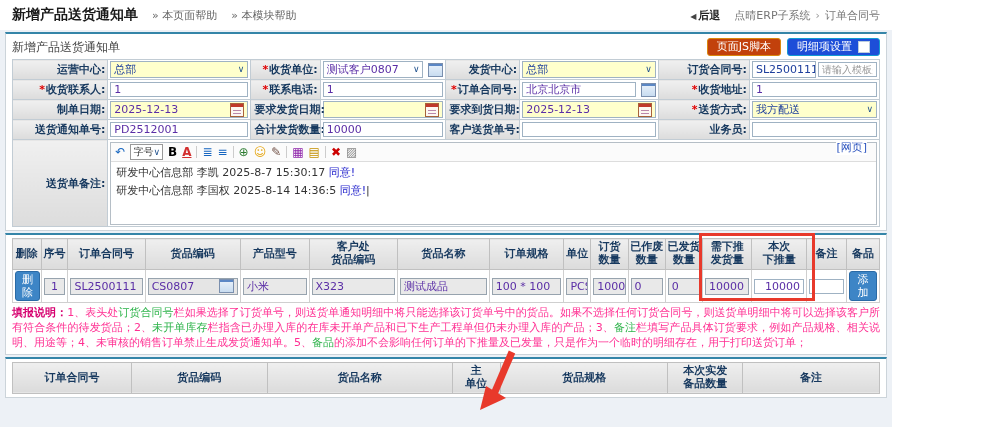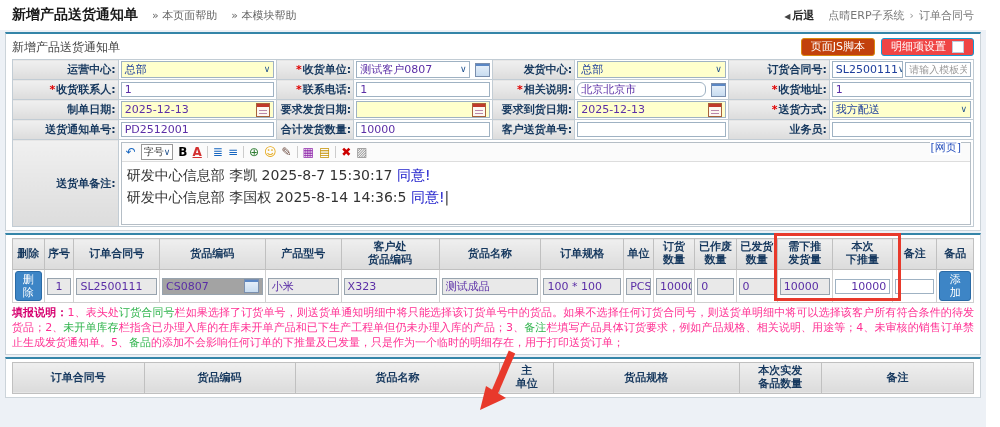--- a/index.html
+++ b/index.html
@@ -1,35 +1,35 @@
 <!DOCTYPE html>
 <html><head>
 <meta charset="utf-8">
 <style>
   html,body{margin:0;padding:0}
-  .page{position:relative;width:986px;height:427px;overflow:hidden;background:#edf1f6;
+  .page{position:relative;width:892px;height:427px;overflow:hidden;background:#edf1f6;
         font-family:"DejaVu Sans","Liberation Sans",sans-serif;font-size:12px;color:#333}
   .spacer{flex:1}
   
   .topbar{height:30px;background:#fff;display:flex;align-items:center;padding:0 12px}
   .topbar .title{font-size:14px;font-weight:bold;color:#1a1a1a}
   .topbar .help{font-size:11px;color:#666;margin-left:14px;text-decoration:none;cursor:pointer}
   .topbar .back{font-size:11px;font-weight:bold;color:#222;margin-right:14px;cursor:pointer;text-decoration:none}
   .topbar .back-ic{font-size:8px;color:#444;margin-right:2px}
   .topbar .crumb{font-size:11px;color:#777;text-decoration:none;cursor:pointer}
   .topbar .crumb-sep{font-size:11px;color:#999;margin:0 5px}
   
   .panel{margin:2px 5px 0;background:#fff;border:1px solid #ccd4da;border-top:2px solid #3585a8;
          padding:3px 6px;position:relative}
   .phead{display:flex;align-items:center;height:20px;margin-bottom:2px}
   .ptitle{font-size:12px;color:#444}
   .btn{font-size:11px;color:#fff;border:1px solid rgba(0,0,0,.18);border-radius:3px;
        padding:2px 9px;margin-left:6px;cursor:pointer;line-height:1.1;display:inline-flex;align-items:center}
   .btn.orange{background:#c2410c;border-color:#d9880e}
-  .btn.cyan{background:#ef4444;border-color:#149ad2}
+  .btn.cyan{background:#1d4ed8;border-color:#149ad2}
   .btn.blue{background:#3d85c6;border-color:#2a6aa5}
   .toggle{width:10px;height:10px;background:#fff;border:1px solid #bcd;display:inline-block;margin-left:6px}
   
   table.form{width:100%;border-collapse:collapse;table-layout:fixed}
   table.form td{border:1px solid #c2ccd4;height:19px;padding:0 2px;vertical-align:middle}
   td.lbl{background:linear-gradient(#f0f0f0,#dcdcdc);text-align:right;font-size:11px;
          font-weight:bold;color:#17395f;padding-right:5px;white-space:nowrap}
   .req{color:#e00000;margin-right:1px}
   .ctrl{display:flex;align-items:center;height:15px;border:1px solid #9fb2c3;background:#fff;
         font-size:11px;color:#5a2ea6;padding:0 3px;overflow:hidden;white-space:nowrap;cursor:pointer}
@@ -53,32 +53,32 @@
   .editor{border:1px solid #b5bec6;flex:1;display:flex;flex-direction:column;margin-top:1px}
   .edbar{height:18px;background:#fbfbfb;border-bottom:1px solid #ddd;display:flex;align-items:center;
          padding:0 4px;gap:5px;font-size:12px}
   .edbar .ic{cursor:pointer;line-height:1}
   .edbar .sep{width:1px;height:12px;background:#ccc}
   .fsel{border:1px solid #999;background:#fff;font-size:10px;color:#333;display:flex;
         align-items:center;padding:0 2px;height:14px;cursor:pointer}
   .c-undo{color:#1565c0}.c-b{color:#000;font-weight:bold}.c-a{color:#d32f2f;font-weight:bold;text-decoration:underline}
   .c-al{color:#1565c0}.c-ls{color:#1565c0}.c-lk{color:#2e7d32}.c-sm{color:#e6a817}.c-ed{color:#6d4c41}
   .c-im{color:#8e24aa}.c-tb{color:#c49000}.c-st{color:#cc0000}.c-p2{color:#888}
-  .edbody{flex:1;padding:2px 5px;font-size:14px;line-height:1.6;color:#333;overflow:hidden;text-align:left}
+  .edbody{flex:1;padding:2px 5px;font-size:11px;line-height:1.6;color:#333;overflow:hidden;text-align:left}
   .agree{color:#2222cc}
   
   .tblwrap{position:relative}
   table.grid{width:100%;border-collapse:collapse;table-layout:fixed}
   table.grid th{background:linear-gradient(#efefef,#dbdbdb);border:1px solid #c0c0c0;font-size:11px;
         color:#17395f;font-weight:bold;text-align:center;padding:2px 1px;line-height:1.15;height:26px}
   table.grid td{border:1px solid #cfcfcf;padding:1px 2px;height:20px;vertical-align:middle;background:#fff}
   th.redhead{color:#e00000}
   .ro{display:flex;align-items:center;height:15px;border:1px solid #97a3ae;background:#e9e9e9;
       color:#5a2ea6;font-size:11px;padding:0 3px;overflow:hidden;white-space:nowrap}
-  .ro.yellow{background:#a3a3a3}
+  .ro.yellow{background:#e5e5e5}
   .sbtn{display:inline-block;font-size:11px;color:#fff;background:#3d85c6;border:1px solid #2a6aa5;
         border-radius:3px;padding:1px 6px;cursor:pointer;line-height:1.2}
   .redbox{position:absolute;left:calc(79.6% - 4px);width:calc(12% + 6px);top:-5px;height:62px;
           border:3px solid #e8392b;pointer-events:none;z-index:5}
   .note{margin-top:3px;font-size:11px;line-height:1.35;text-align:justify}
   .nt{color:#ff2f92}.ng{color:#2db34a}.nb{color:#d6006f;font-weight:bold}
   
   .collapse{margin-left:auto;color:#34679a;font-size:10px;cursor:pointer}
   .arrow-overlay{position:absolute;left:472px;top:350px;width:60px;height:62px;z-index:8;pointer-events:none}
 </style>
@@ -154,24 +154,24 @@
                 </div>
                 <input class="inp" style="flex: 1 1 0%;" placeholder="请输入模板关键词">
               </div>
             </td>
       </tr>
       <tr>
         <td class="lbl"><span class="req">*</span><span>收货联系人:</span></td>
         <td><input class="inp" value="1" style=""></td>
         <td class="lbl"><span class="req">*</span><span>联系电话:</span></td>
         <td><input class="inp" value="1" style=""></td>
-        <td class="lbl"><span class="req">*</span><span>相关说明:</span></td>
+        <td class="lbl"><span class="req">*</span><span>订单合同号:</span></td>
         <td>
               <div class="fldflex">
-                <input class="inp" style="flex: 1 1 0%; border-radius: 6px;" value="北京北京市">
+                <input class="inp" style="flex: 1 1 0%;" value="北京北京市">
                 <span class="pick"></span>
               </div>
             </td>
         <td class="lbl"><span class="req">*</span><span>收货地址:</span></td>
         <td><input class="inp" value="1" style=""></td>
       </tr>
       <tr>
         <td class="lbl"><span class="req"></span><span>制单日期:</span></td>
         <td>
               <div class="ctrl yellow">

